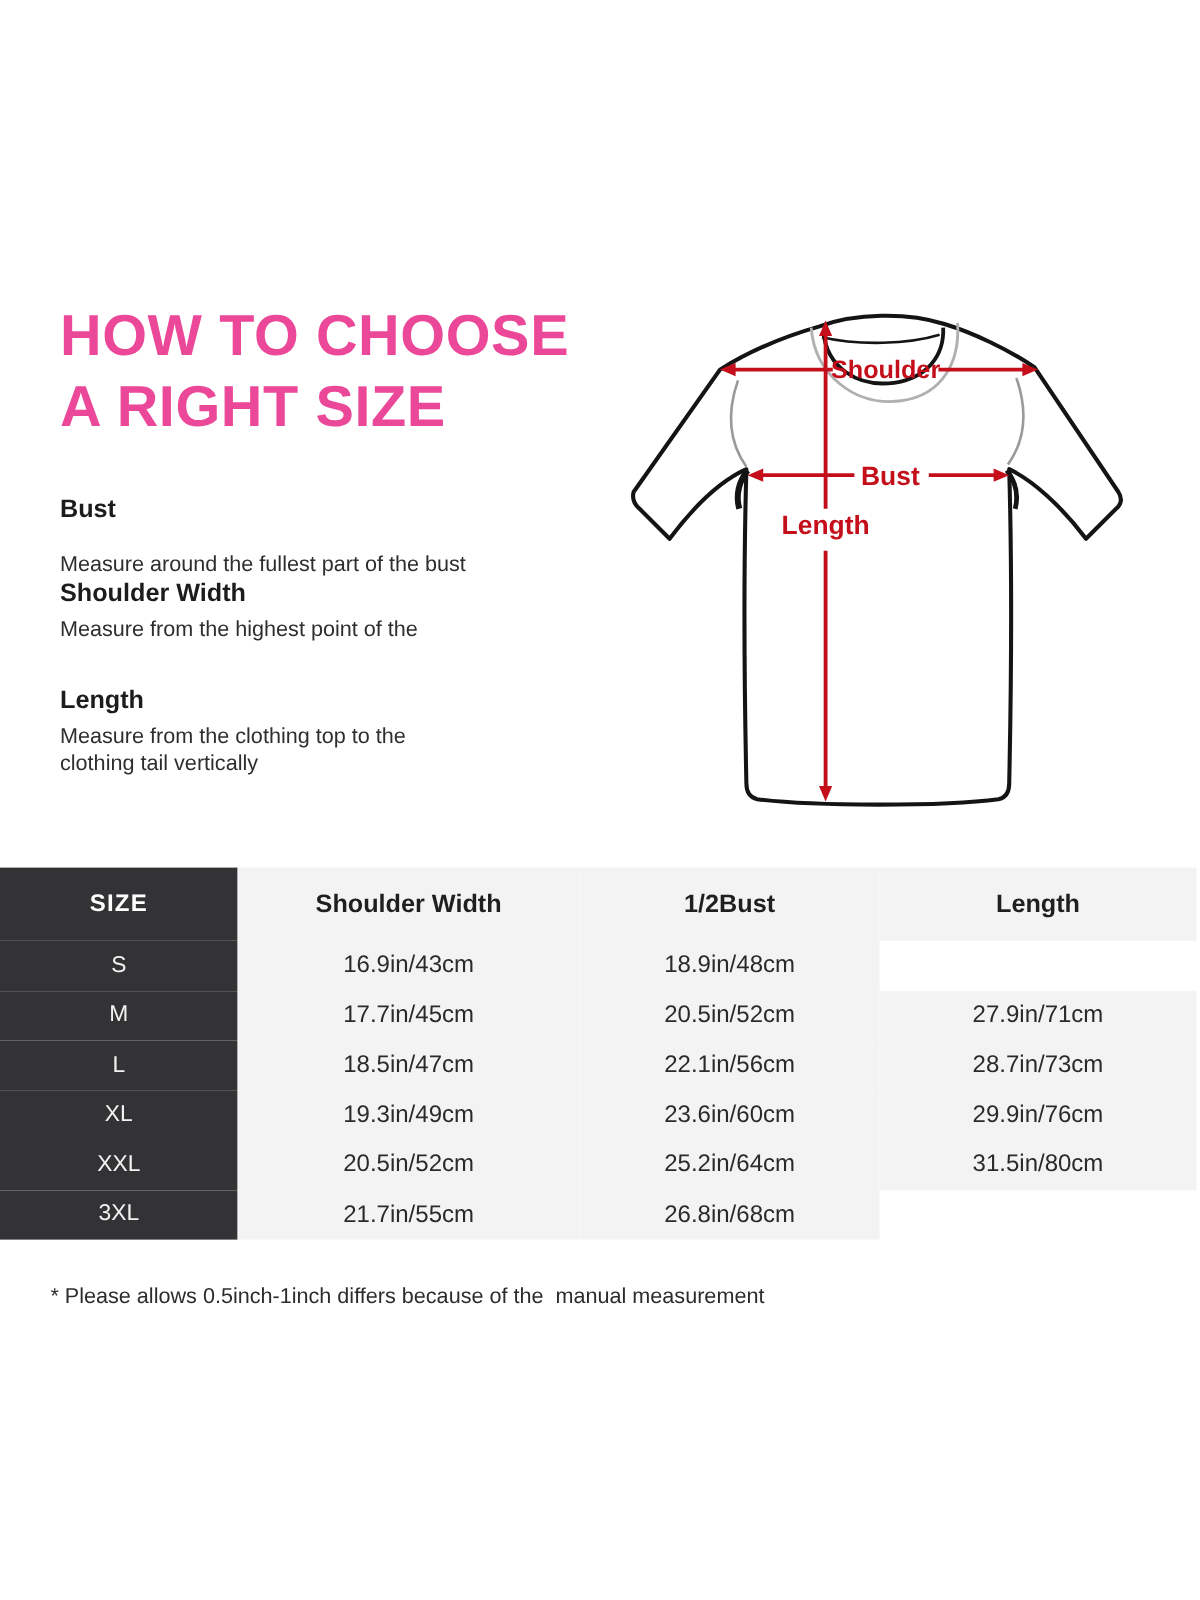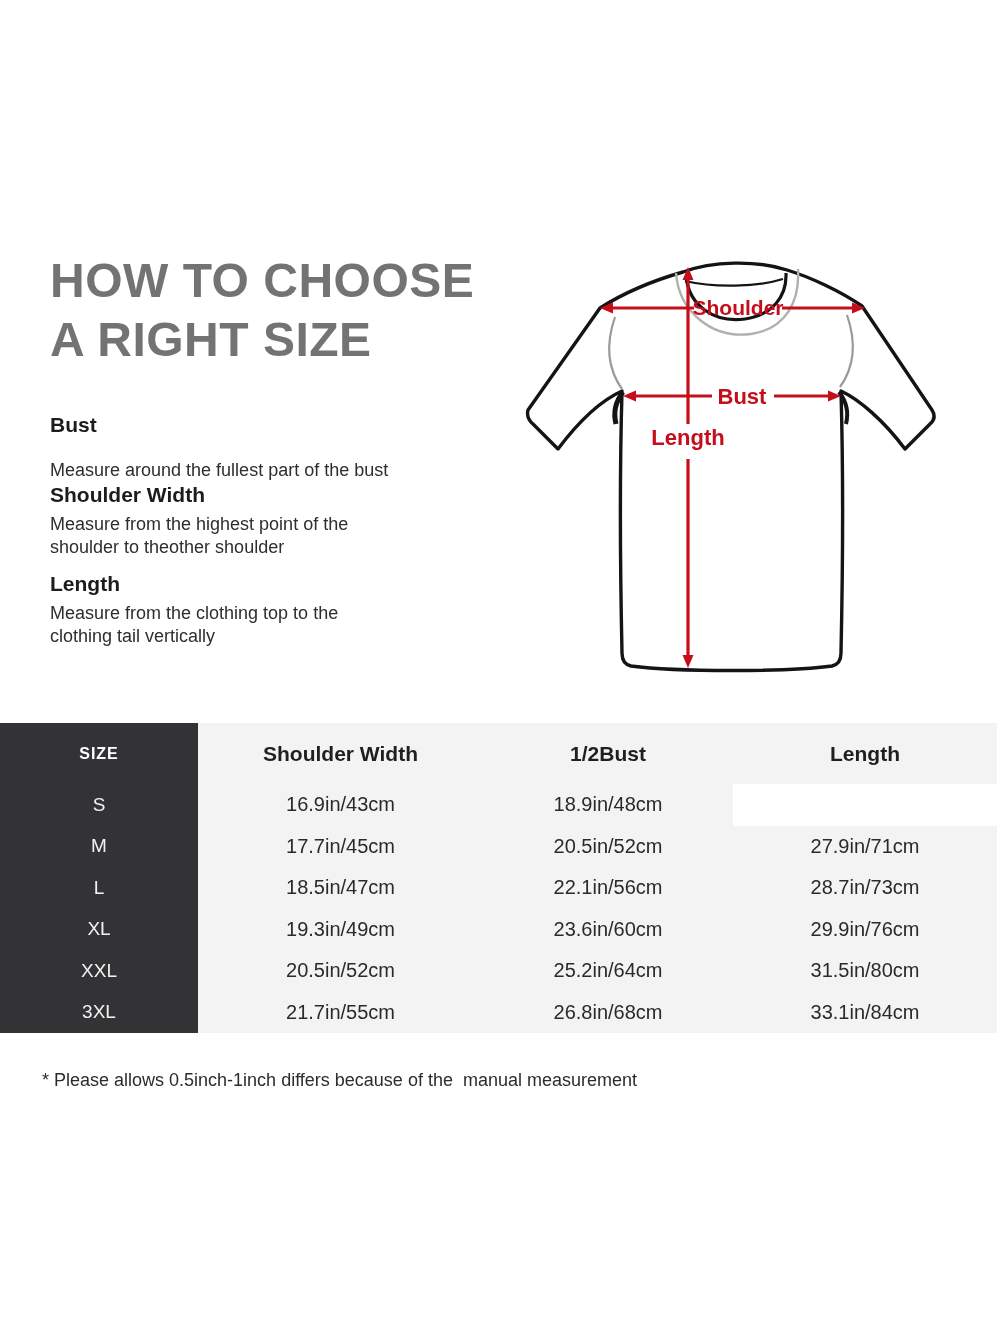--- a/index.html
+++ b/index.html
@@ -5,21 +5,21 @@
   html,body { margin:0; padding:0; background:#ffffff; }
   .canvas {
     position:relative; width:1000px; height:1333px; background:#ffffff;
     font-family:"Liberation Sans", sans-serif; overflow:hidden;
   }
 
   
   .title {
     position:absolute; left:50px; top:251px;
     font-size:48px; line-height:59px; font-weight:bold;
-    color:#737373; letter-spacing:0.5px; white-space:nowrap;
+    color:#ec4899; letter-spacing:0.5px; white-space:nowrap;
   }
   .sec-head {
     position:absolute; left:50px;
     font-size:21px; font-weight:bold; color:#1c1c1e; white-space:nowrap;
   }
   .sec-text {
     position:absolute; left:50px;
     font-size:18px; line-height:23px; color:#2e2e30; white-space:nowrap;
   }
   .pos-bust-h { top:413px; }
@@ -42,21 +42,21 @@
     display:grid; grid-template-columns:198px 285px 250px 264px;
     align-items:stretch;
   }
   .t-header .cell { height:61px; }
   .t-data .cell { height:41.5px; }
   .cell {
     display:flex; align-items:center; justify-content:center;
     background:#f4f3f4;
   }
   .cell.dark { background:#333234; }
-  .h-size { color:#ffffff; font-size:16px; font-weight:bold; letter-spacing:1px; }
+  .h-size { color:#ffffff; font-size:20px; font-weight:bold; letter-spacing:1px; }
   .h-col  { color:#1f1f21; font-size:21px; font-weight:bold; }
   .r-size { color:#f2f2f2; font-size:19px; }
   .r-val  { color:#2a2a2c; font-size:20px; }
 
   
   .footnote {
     position:absolute; left:42px; top:1070px;
     font-size:18px; color:#2c2c2e; white-space:pre-wrap;
   }
 </style>
@@ -71,21 +71,20 @@
   </div>
 
   <div class="sec-head pos-bust-h">Bust</div>
   <div class="sec-text pos-bust-t">
     <div>Measure around the fullest part of the bust</div>
   </div>
 
   <div class="sec-head pos-sh-h">Shoulder Width</div>
   <div class="sec-text pos-sh-t">
     <div>Measure from the highest point of the</div>
-    <div>shoulder to theother shoulder</div>
   </div>
 
   <div class="sec-head pos-len-h">Length</div>
   <div class="sec-text pos-len-t">
     <div>Measure from the clothing top to the</div>
     <div>clothing tail vertically</div>
   </div>
 
   <svg class="shirt-svg" width="460" height="450" viewBox="505 248 460 450">
 
@@ -181,20 +180,19 @@
       <div class="cell dark r-size">XXL</div>
       <div class="cell r-val">20.5in/52cm</div>
       <div class="cell r-val">25.2in/64cm</div>
       <div class="cell r-val">31.5in/80cm</div>
     </div>
 
     <div class="t-row t-data">
       <div class="cell dark r-size">3XL</div>
       <div class="cell r-val">21.7in/55cm</div>
       <div class="cell r-val">26.8in/68cm</div>
-      <div class="cell r-val">33.1in/84cm</div>
     </div>
 
   </div>
 
   <div class="footnote">* Please allows 0.5inch-1inch differs because of the  manual measurement</div>
 
 </div>
 
 </body></html>

